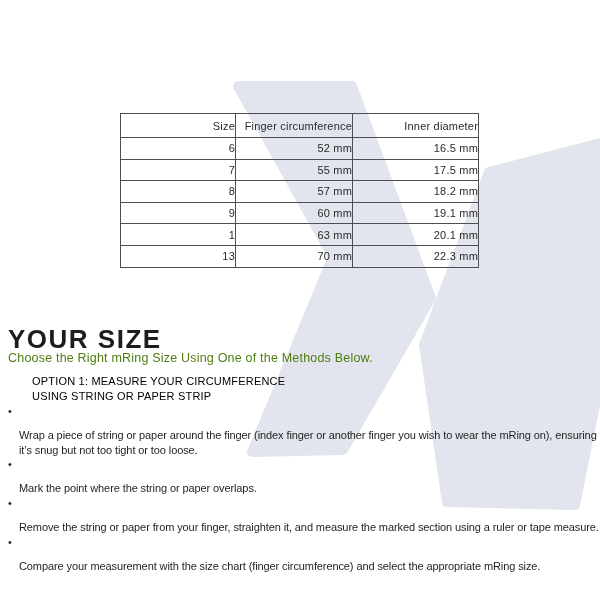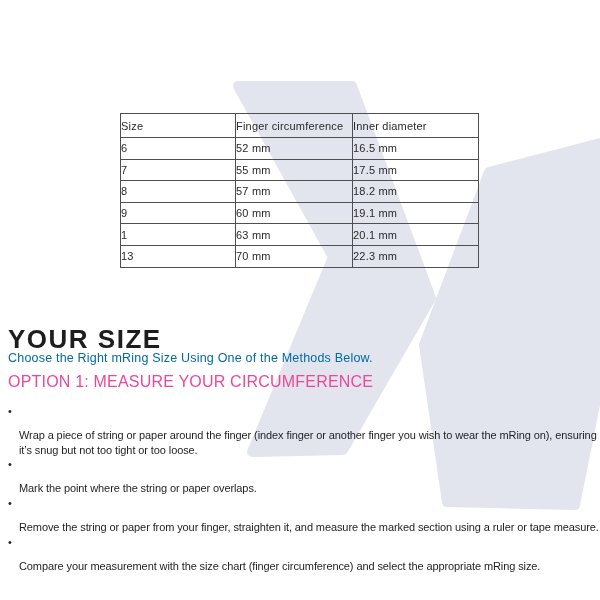--- a/index.html
+++ b/index.html
@@ -20,21 +20,21 @@
   .chart-wrap{
     position:absolute;left:120px;top:113px;z-index:2;
   }
   table.size-chart{
     border-collapse:collapse;
     table-layout:fixed;
     width:358px;
   }
   table.size-chart td,table.size-chart th{
     border:1px solid #4f4f51;
-    text-align:left;
+    text-align:right;
     vertical-align:middle;
     font-size:11px;
     font-weight:400;
     color:#2a2a2a;
     padding:0;
     background:transparent;
     letter-spacing:.2px;
   }
   table.size-chart th{height:23px;}
   table.size-chart td{height:20.6px;}
@@ -47,28 +47,29 @@
     top:324px;
     font-size:26px;
     letter-spacing:1.5px;
     color:#1d1d1d;
     font-weight:700;
   }
   .subtitle{
     top:351px;
     font-size:12.5px;
     letter-spacing:.2px;
-    color:#0369a1;
+    color:#4d7c0f;
   }
   .option-heading{
     top:374px;
-    font-size:16px;
+    font-size:11px;
     line-height:15px;
     letter-spacing:.2px;
-    color:#ec4899;
+    color:#000000;
+    margin-left:24px;
   }
   .bullets{
     top:404px;
     width:592px;
     font-size:11px;
     line-height:14.7px;
     letter-spacing:-0.1px;
     color:#1f1f1f;
   }
   .bullet{display:flex;}
@@ -129,20 +130,21 @@
   </tbody>
     </table>
 </div>
 
 <div class="textblock page-title">YOUR SIZE</div>
 
 <div class="textblock subtitle">Choose the Right mRing Size Using One of the Methods Below.</div>
 
 <div class="textblock option-heading">
   <div>OPTION 1: MEASURE YOUR CIRCUMFERENCE</div>
+  <div>USING STRING OR PAPER STRIP</div>
 </div>
 
 <div class="textblock bullets">
   <div class="bullet">
     <span class="marker">•</span>
     <span class="btext">Wrap a piece of string or paper around the finger (index finger or another finger you wish to wear the mRing on), ensuring it’s snug but not too tight or too loose.</span>
   </div>
   <div class="bullet">
     <span class="marker">•</span>
     <span class="btext">Mark the point where the string or paper overlaps.</span>

